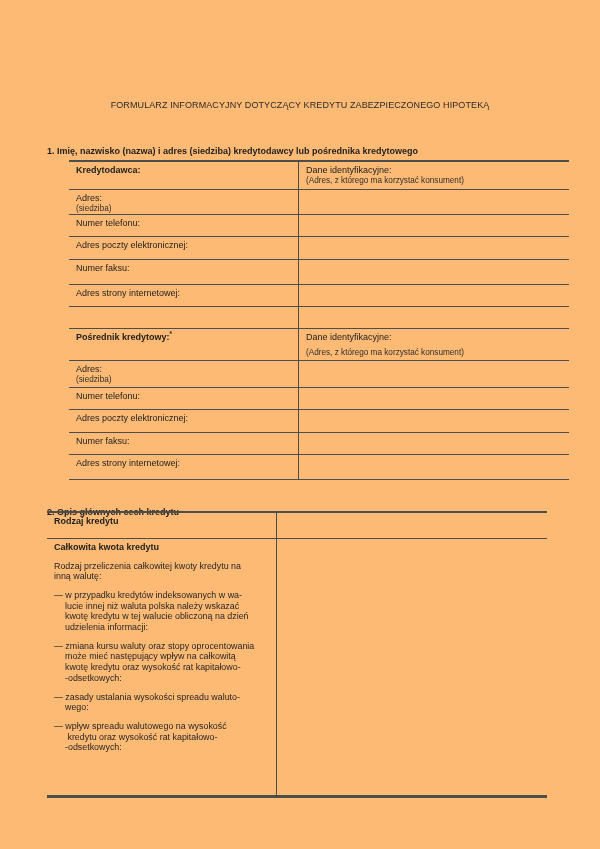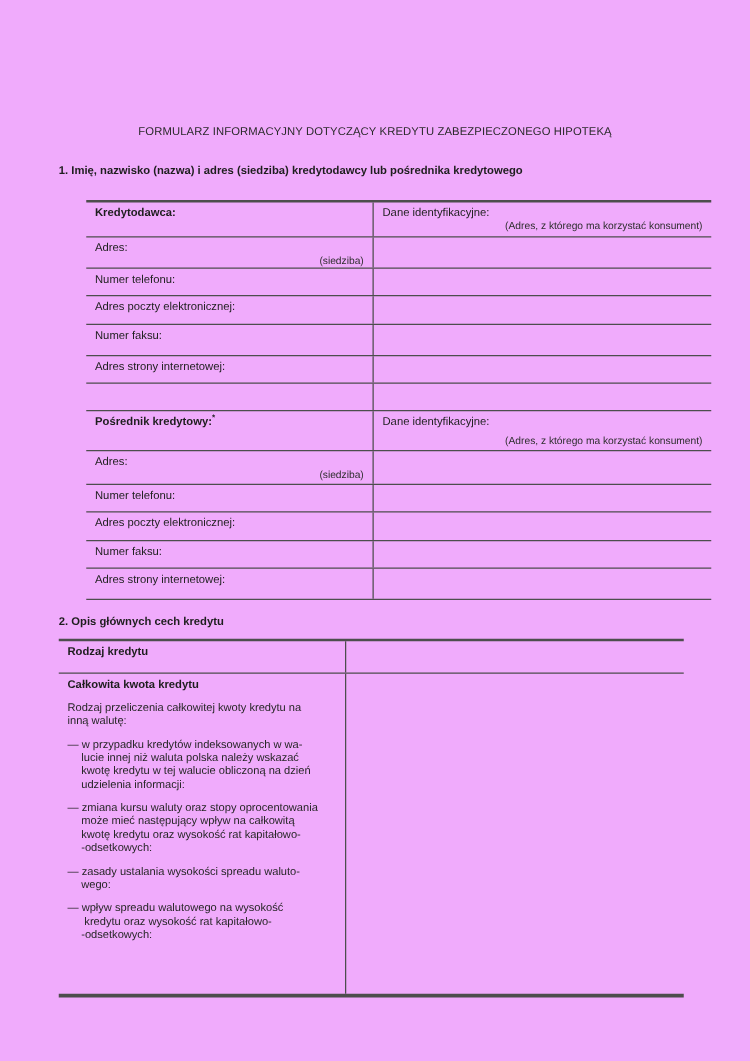--- a/index.html
+++ b/index.html
@@ -1,34 +1,34 @@
 <!DOCTYPE html>
 <html><head>
 <meta charset="utf-8">
 <style>
   html,body { margin:0; padding:0; background:#ffffff; }
   .page {
-    position:relative; width:600px; height:849px; background:#f0abfc;
+    position:relative; width:600px; height:849px; background:#fdba74;
     font-family:"Liberation Sans", sans-serif; color:#222222; overflow:hidden;
   }
   .title {
     position:absolute; top:100px; left:0; width:600px; text-align:center;
     font-size:9px; line-height:11px; letter-spacing:0.1px; color:#2a2a2a;
   }
-  .heading { position:absolute; left:47px; font-size:9px; font-weight:bold; line-height:11px; color:#1e1e1e; }
+  .heading { position:absolute; left:47px; font-size:9px; font-weight:bold; line-height:11px; color:#1e1e1e;margin-top:15px; }
   #h1 { top:131px; }
   #h2 { top:492px; }
   .tbl { position:absolute; left:47px; width:500px; border-top:2px solid #4d4d4d; }
   #t1 { top:160px;margin-left:22px; }
   #t2 { top:511px; }
   .row { display:grid; grid-template-columns:230px 270px; border-bottom:1.6px solid #4d4d4d; box-sizing:border-box; }
   .cell { box-sizing:border-box; padding:3px 7px 2px 7px; font-size:9px; line-height:10.5px; overflow:hidden; }
   .cell.left { border-right:1.6px solid #4d4d4d; }
   .b { font-weight:bold; color:#1e1e1e; }
-  .sm { font-size:8.2px; line-height:9.5px; color:#2e2e2e;text-align:right; }
+  .sm { font-size:8.2px; line-height:9.5px; color:#2e2e2e; }
   .gap { margin-top:5px; }
   .para { white-space:pre-wrap; margin:8px 0 0 0; font-size:8.9px; line-height:10.7px; color:#262626; }
   .hang { padding-left:11px; text-indent:-11px; }
   .thick { border-bottom-width:3px;gap:44px; }
   sup.fn { font-size:6.5px; line-height:0; }
 </style>
 </head>
 <body>
 
 <div class="page">

